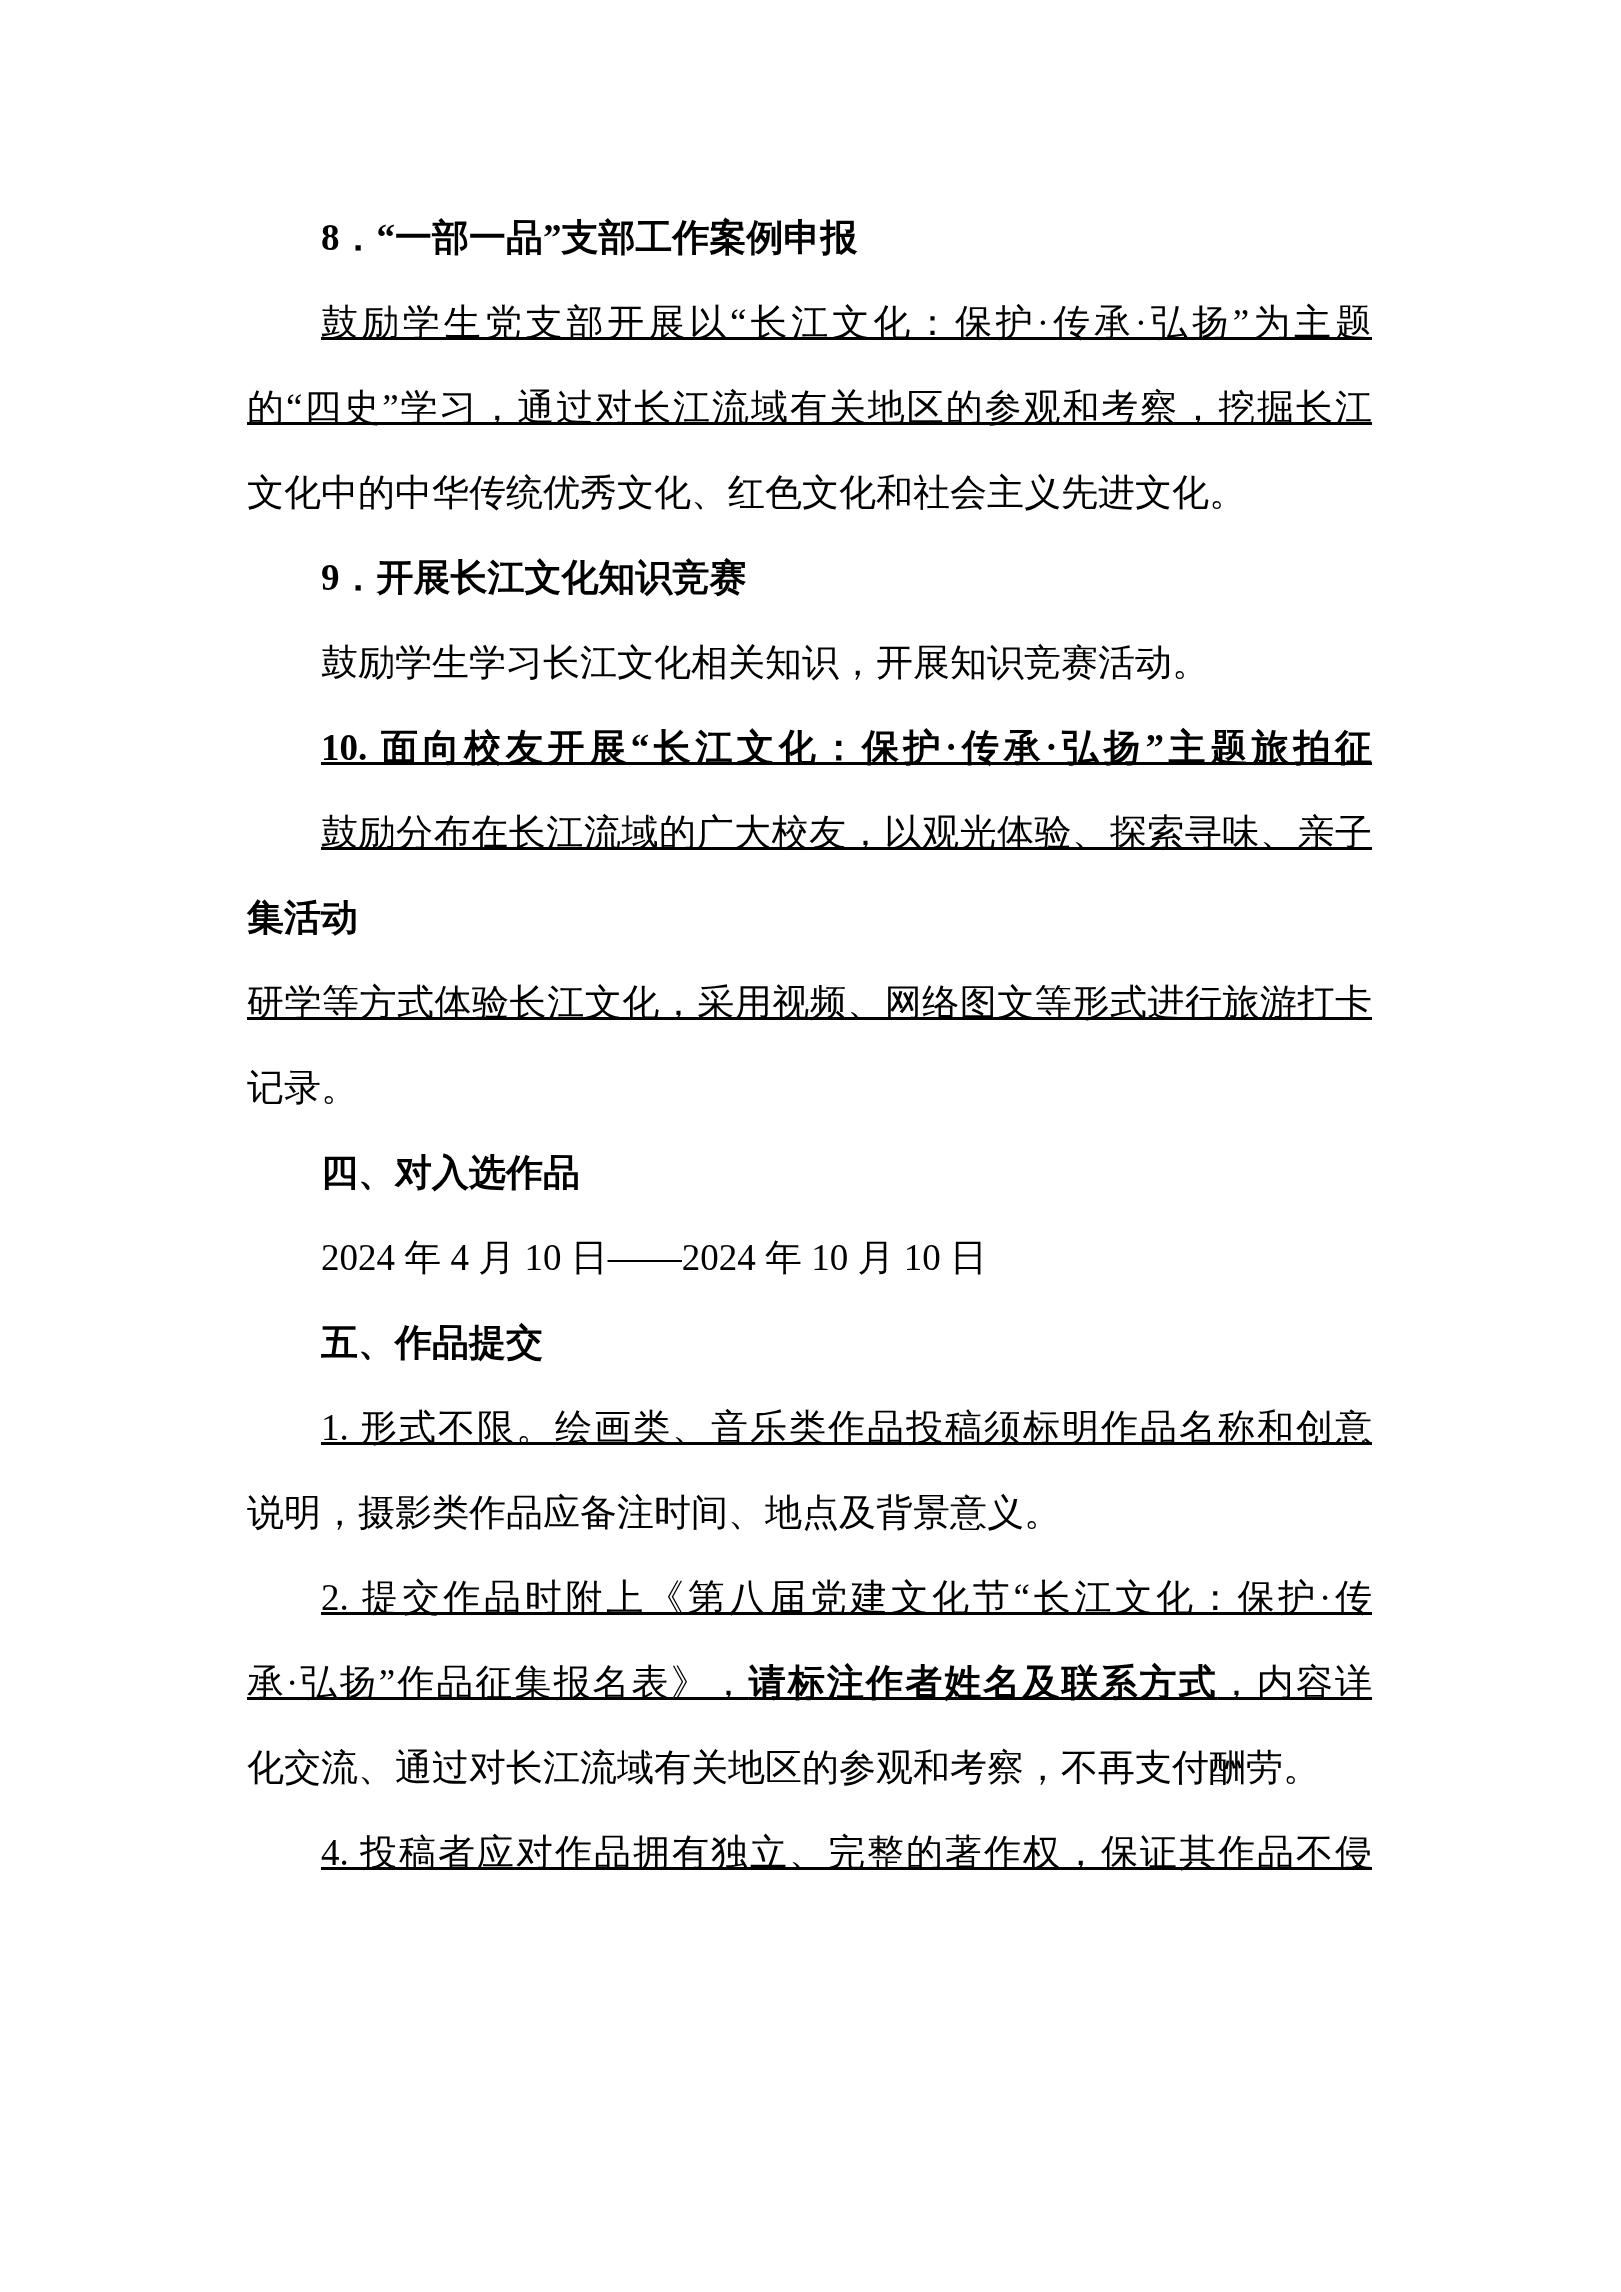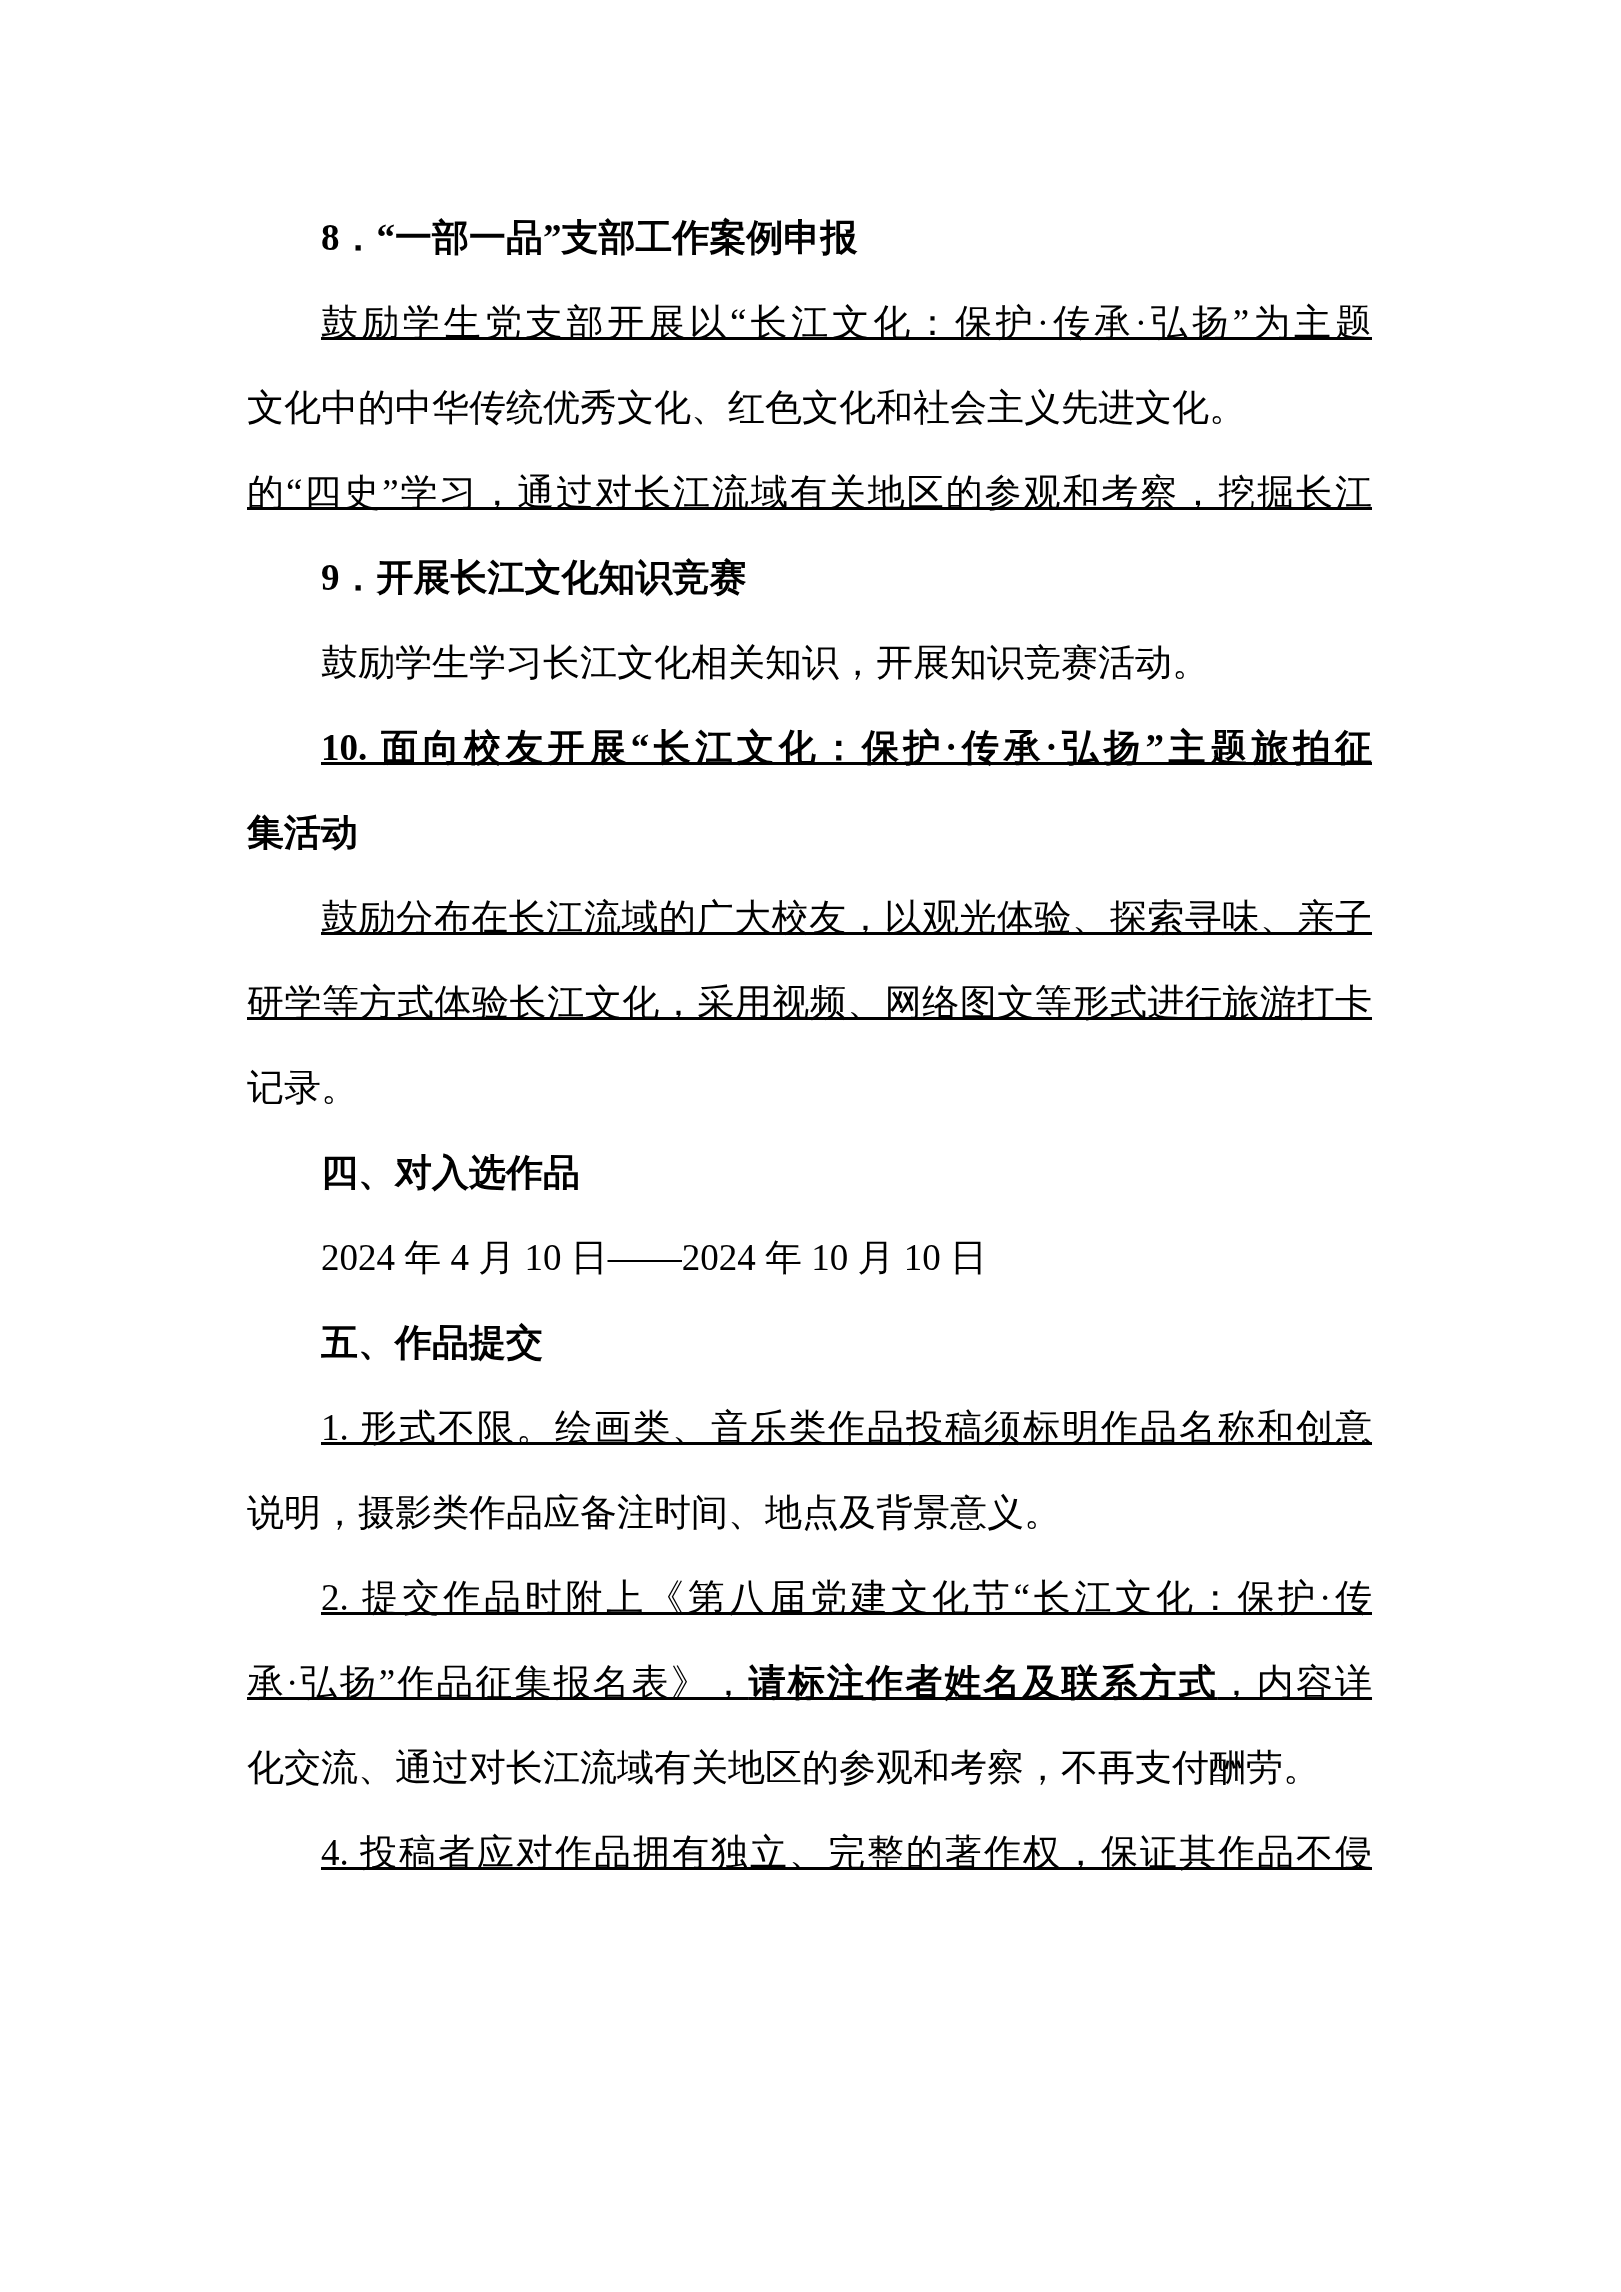--- a/index.html
+++ b/index.html
@@ -36,27 +36,27 @@
   }
   .b{font-weight:bold;}
 </style>
 </head>
 <body>
 
 <div class="page">
   <div class="content">
       <div class="line indent"><span class="b">8．“一部一品”支部工作案例申报</span></div>
       <div class="line fill indent"><span>鼓励学生党支部开展以“长江文化：保护·传承·弘扬”为主题</span></div>
+      <div class="line fill"><span>的“四史”学习，通过对长江流域有关地区的参观和考察，挖掘长江</span></div>
       <div class="line"><span>文化中的中华传统优秀文化、红色文化和社会主义先进文化。</span></div>
-      <div class="line fill"><span>的“四史”学习，通过对长江流域有关地区的参观和考察，挖掘长江</span></div>
       <div class="line indent"><span class="b">9．开展长江文化知识竞赛</span></div>
       <div class="line indent"><span>鼓励学生学习长江文化相关知识，开展知识竞赛活动。</span></div>
       <div class="line fill indent"><span class="b">10. 面向校友开展“长江文化：保护·传承·弘扬”主题旅拍征</span></div>
+      <div class="line fill indent"><span>鼓励分布在长江流域的广大校友，以观光体验、探索寻味、亲子</span></div>
       <div class="line"><span class="b">集活动</span></div>
-      <div class="line fill indent"><span>鼓励分布在长江流域的广大校友，以观光体验、探索寻味、亲子</span></div>
       <div class="line fill"><span>研学等方式体验长江文化，采用视频、网络图文等形式进行旅游打卡</span></div>
       <div class="line"><span>记录。</span></div>
       <div class="line indent"><span class="b">四、对入选作品</span></div>
       <div class="line indent"><span>2024 年 4 月 10 日——2024 年 10 月 10 日</span></div>
       <div class="line indent"><span class="b">五、作品提交</span></div>
       <div class="line fill indent"><span>1. 形式不限。绘画类、音乐类作品投稿须标明作品名称和创意</span></div>
       <div class="line"><span>说明，摄影类作品应备注时间、地点及背景意义。</span></div>
       <div class="line fill indent"><span>2. 提交作品时附上《第八届党建文化节“长江文化：保护·传</span></div>
       <div class="line fill"><span>承·弘扬”作品征集报名表》，</span><span class="b">请标注作者姓名及联系方式</span><span>，内容详</span></div>
       <div class="line"><span>化交流、通过对长江流域有关地区的参观和考察，不再支付酬劳。</span></div>

